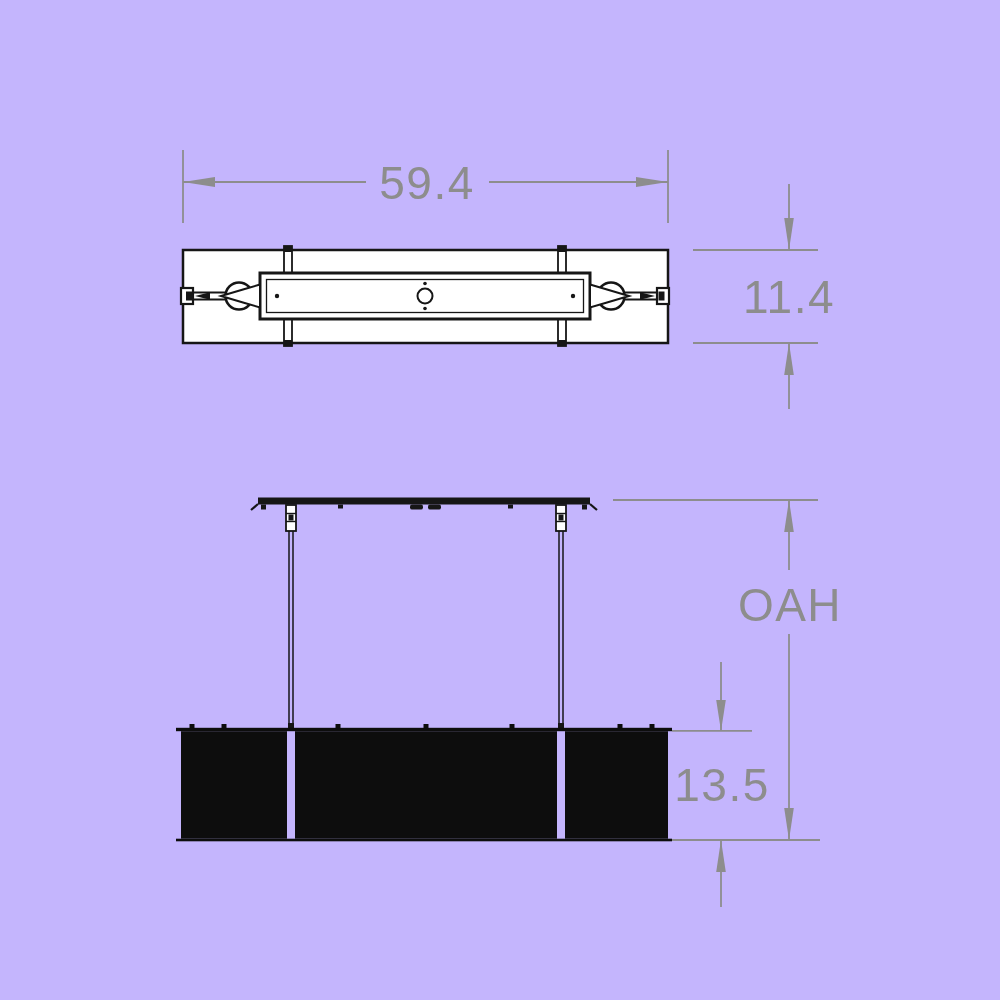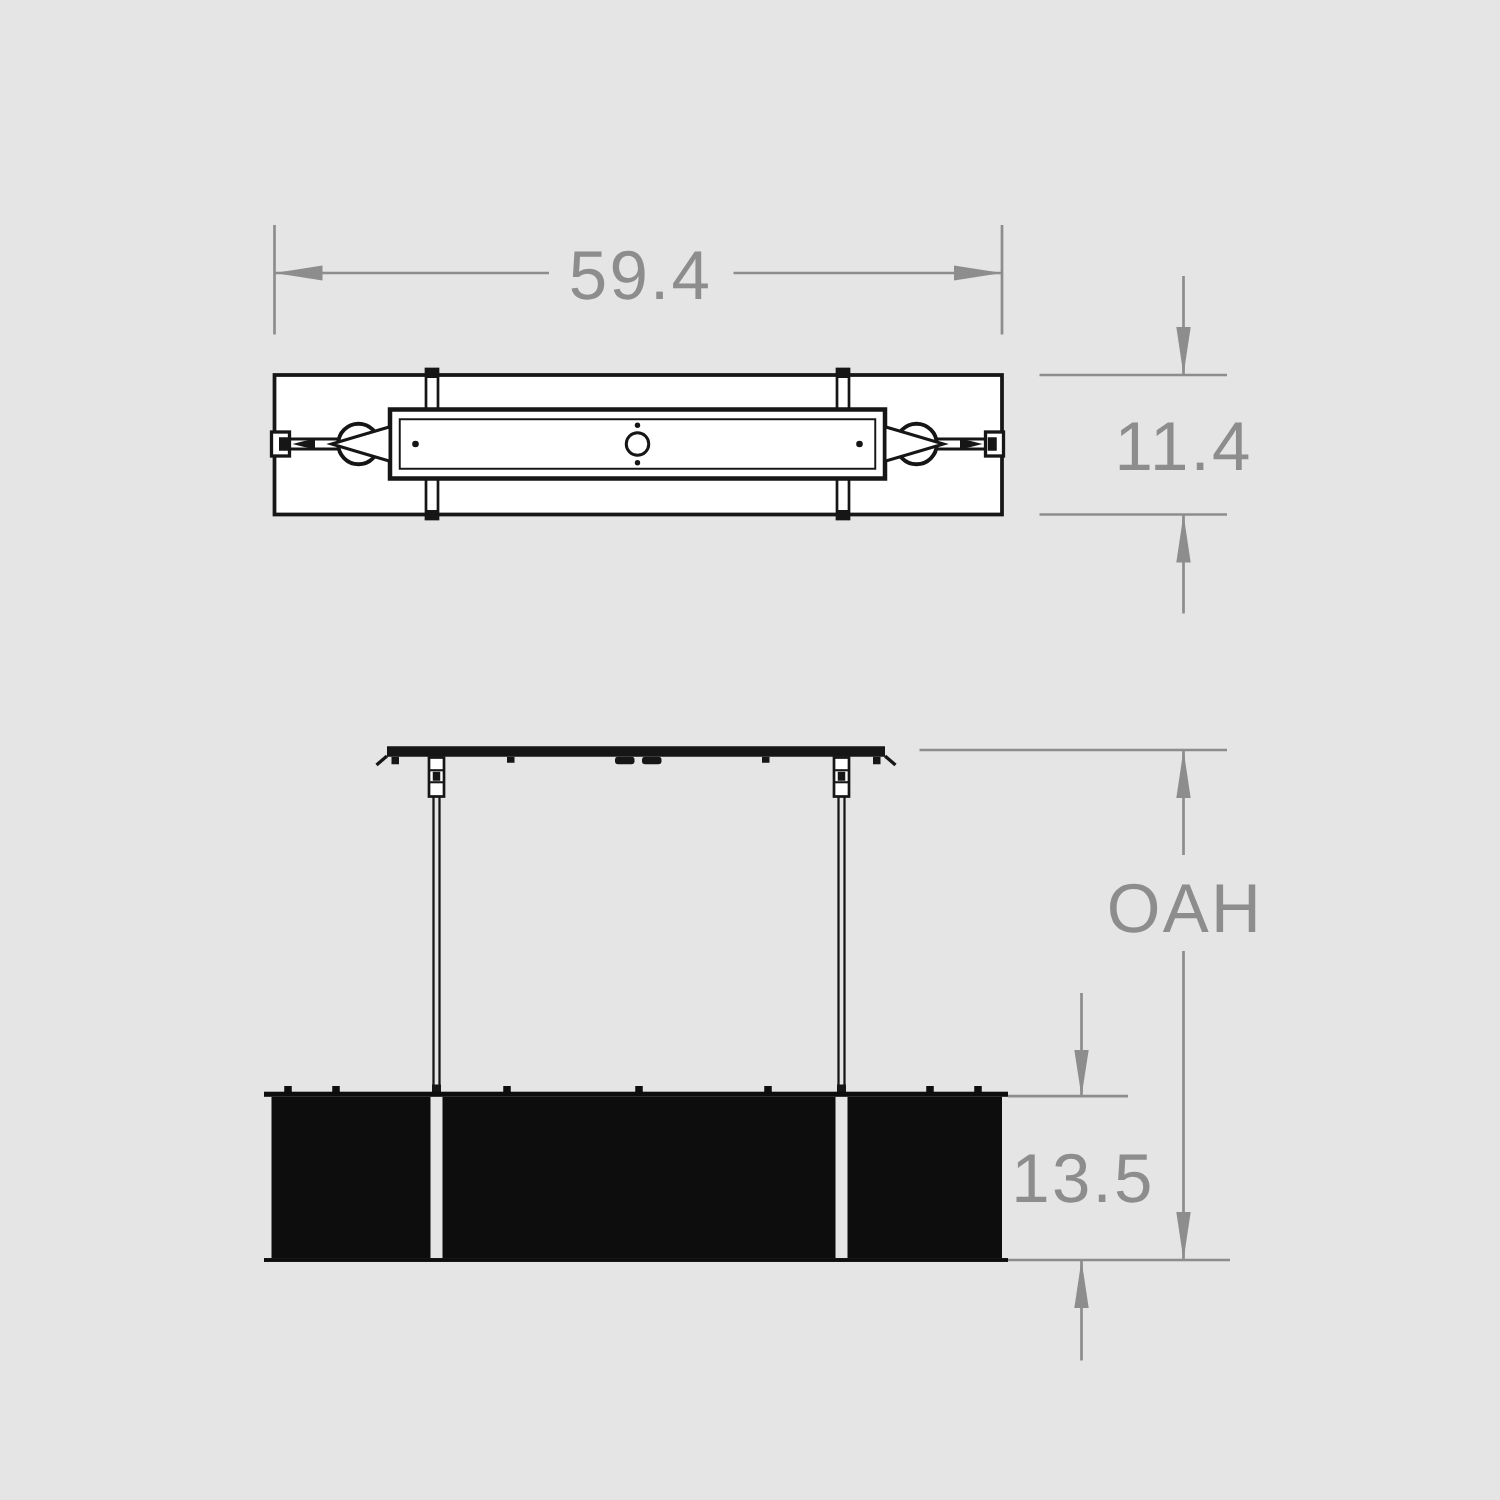--- a/index.html
+++ b/index.html
@@ -1,16 +1,16 @@
 <!DOCTYPE html>
 <html><head>
 <meta charset="utf-8">
 <style>
   html,body{margin:0;padding:0;background:#fff;}
-  .page{position:relative;width:1000px;height:1000px;background:#e5e5e5;overflow:hidden;
+  .page{position:relative;width:1000px;height:1000px;background:#c4b5fd;overflow:hidden;
         font-family:"Liberation Sans",sans-serif;}
   svg{position:absolute;left:0;top:0;}
   
   .ink     {stroke:#161616;fill:#ffffff;}
   .inkline {stroke:#161616;fill:none;}
   .inkfill {fill:#161616;stroke:none;}
   .dimline {stroke:#8d8d8d;fill:none;stroke-width:1.8;}
   .dim-text{font-family:"Liberation Sans",sans-serif;font-size:46px;letter-spacing:1.5px;}
 </style>
 </head>

